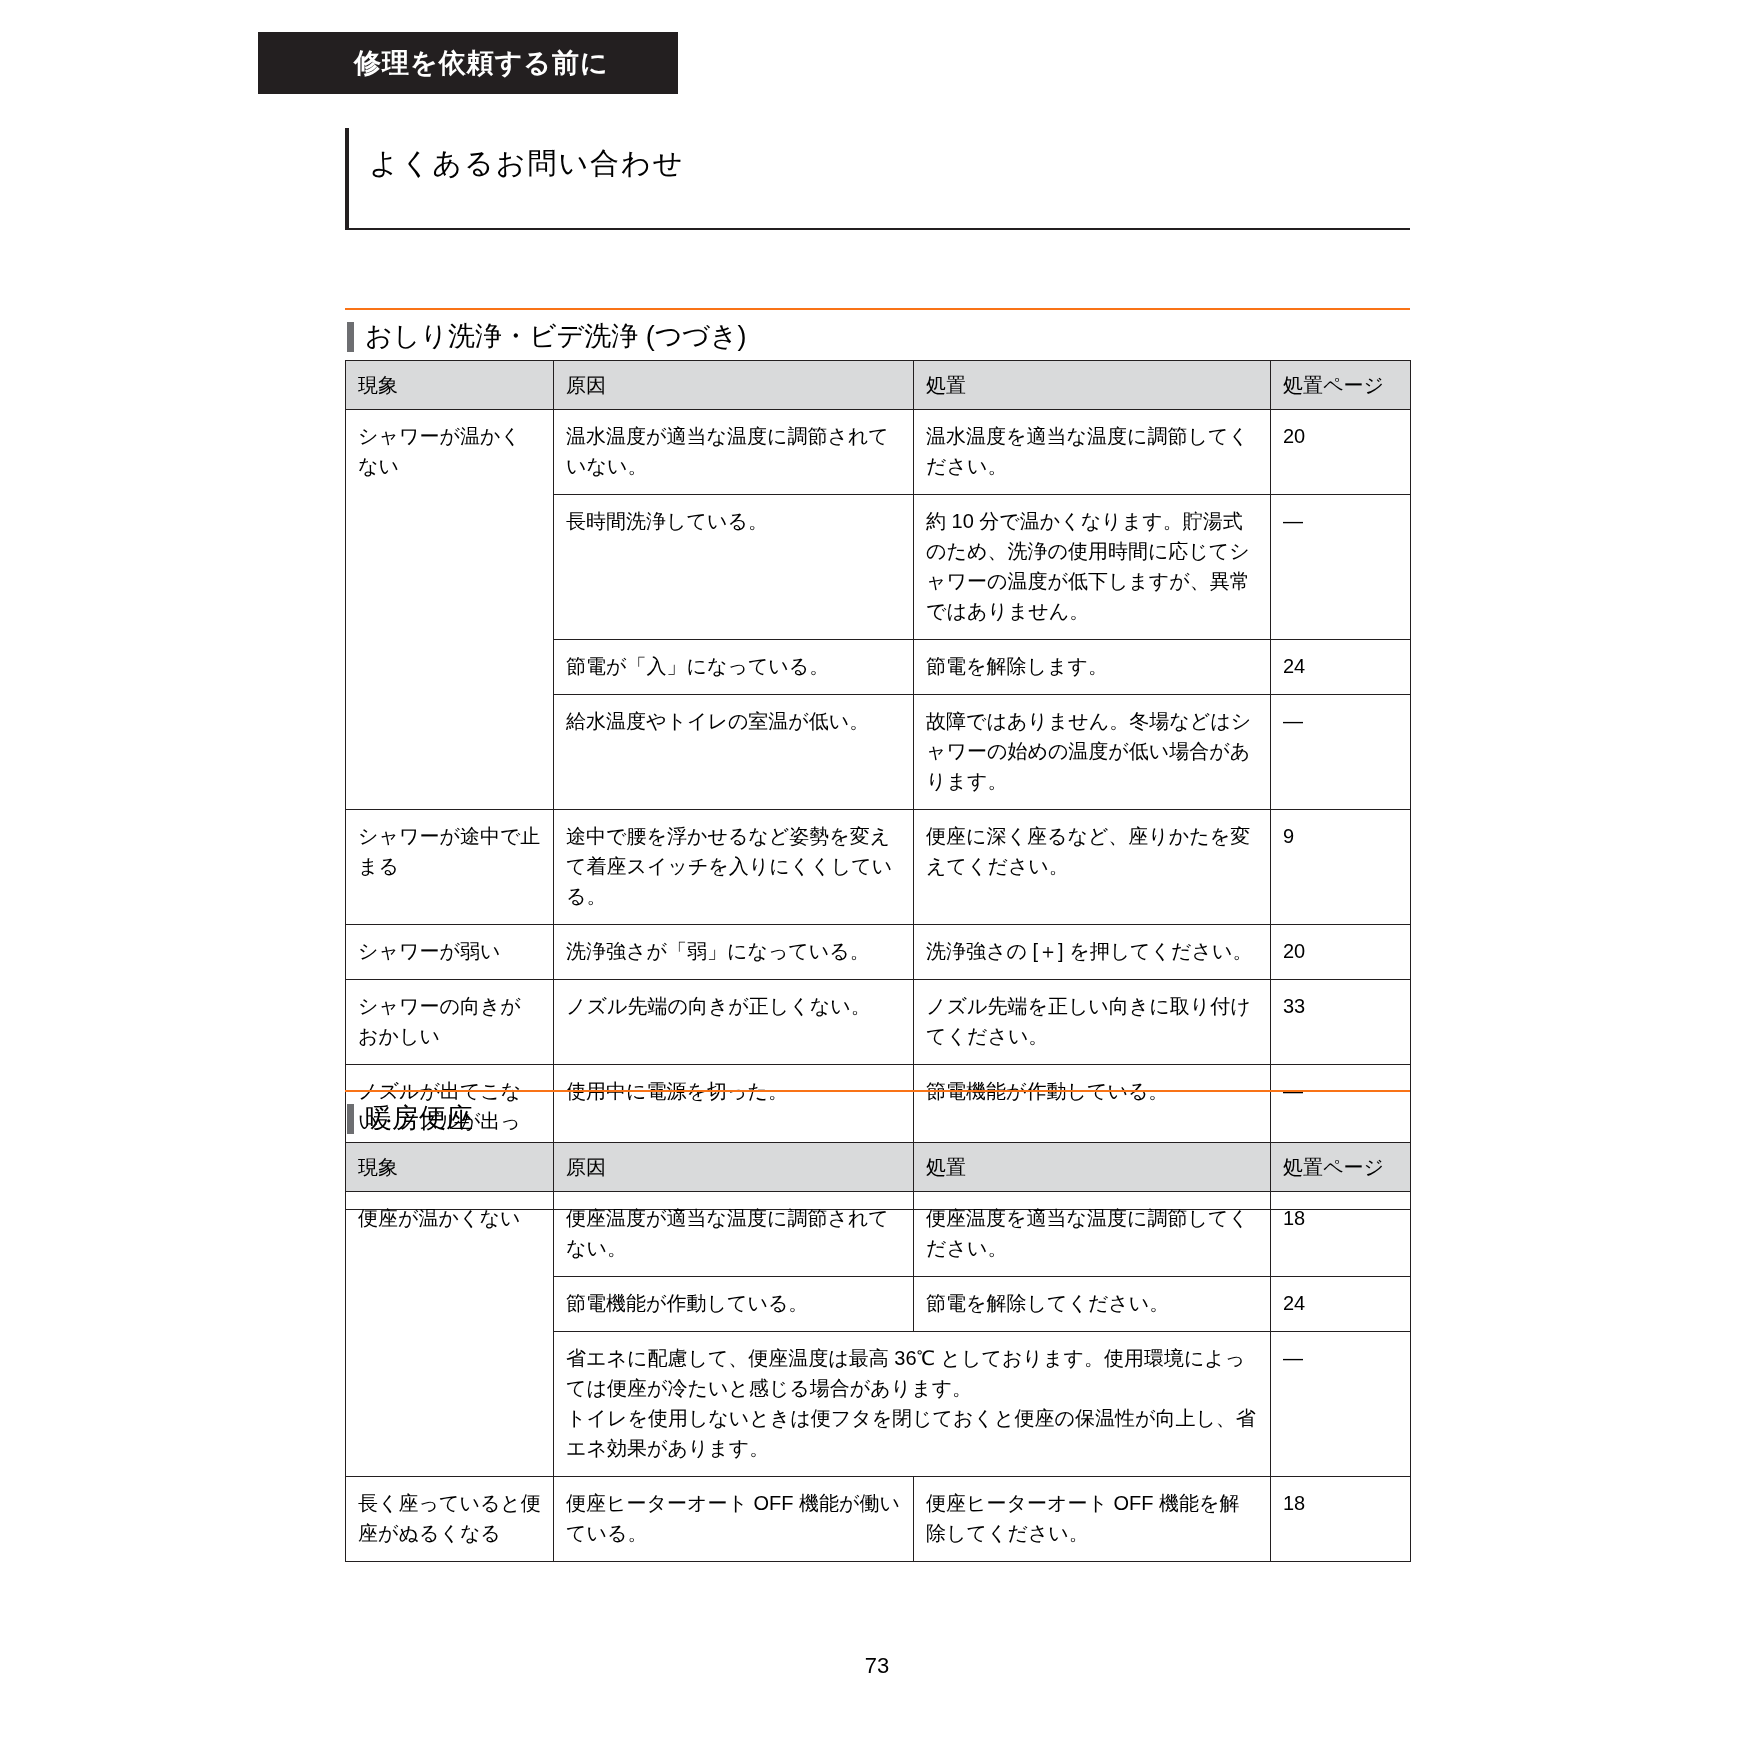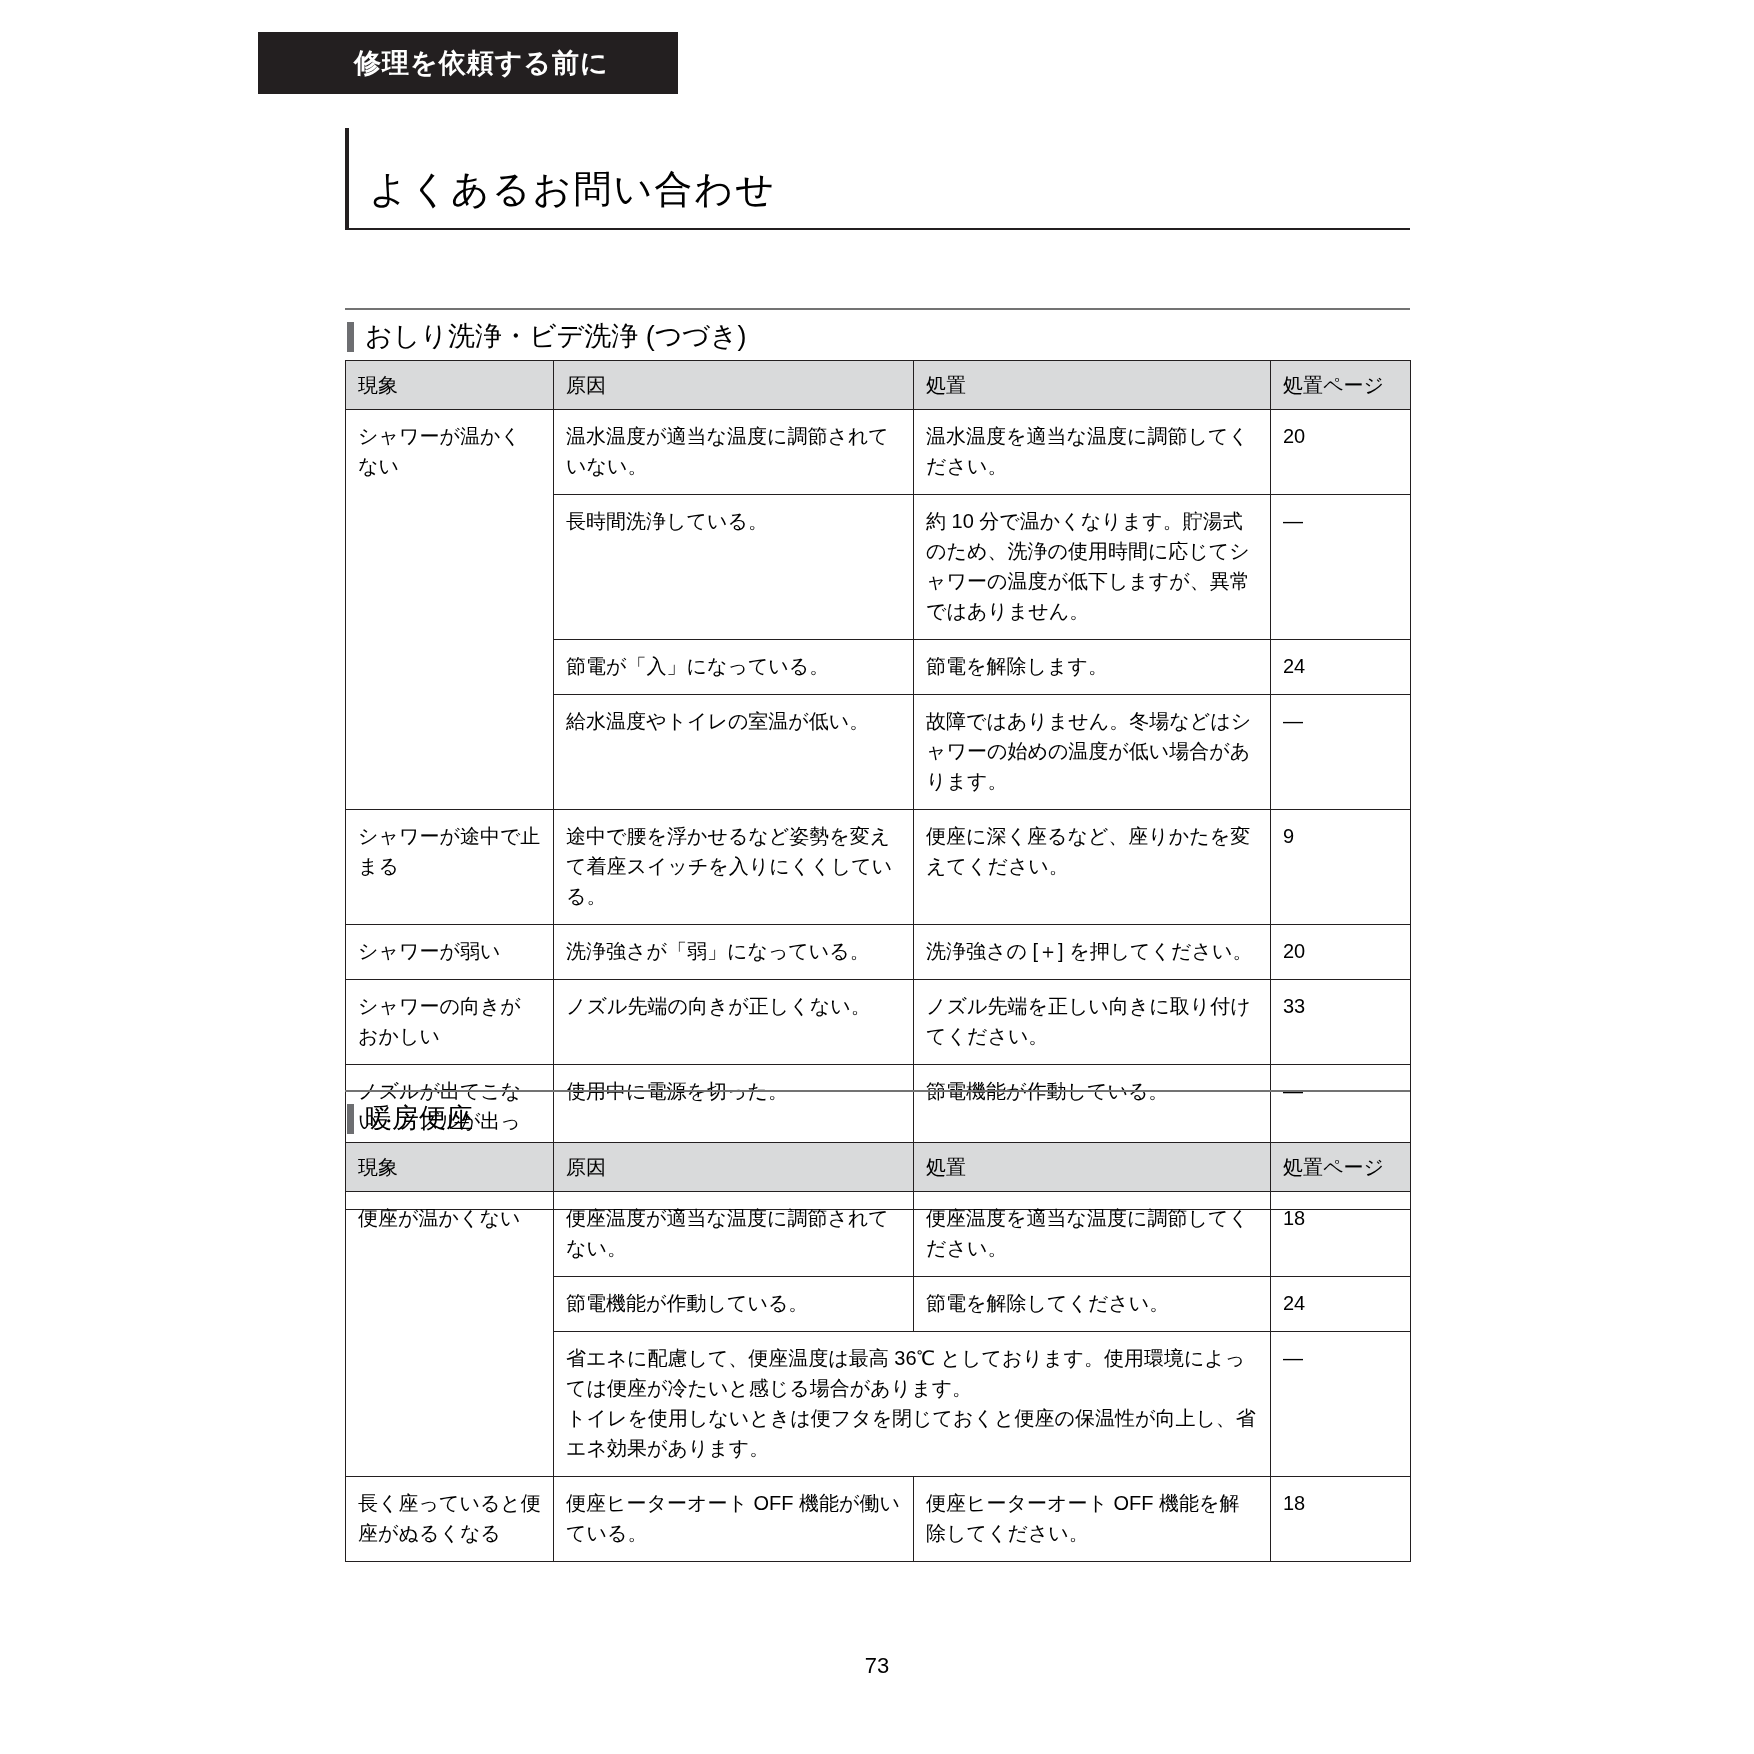--- a/index.html
+++ b/index.html
@@ -53,43 +53,42 @@
     left: 0;
     top: 0;
     width: 4px;
     height: 100px;
     background: #231f20;
   }
   .title-text {
     position: absolute;
     left: 24px;
     top: 16px;
-    font-size: 38px;
+    font-size: 29px;
     letter-spacing: 2px;
-    margin-top: 20px;
   }
   .title-underline {
     position: absolute;
     left: 0;
     top: 100px;
     width: 1065px;
     height: 2px;
     background: #231f20;
   }
 
   
   .section {
     position: absolute;
     left: 345px;
     width: 1065px;
   }
   .section-head {
     position: relative;
     height: 52px;
-    border-top: 2px solid #737373;
+    border-top: 2px solid #f97316;
     box-sizing: border-box;
   }
   .section-head .mark {
     position: absolute;
     left: 2px;
     top: 12px;
     width: 7px;
     height: 30px;
     background: #6d6e71;
   }

